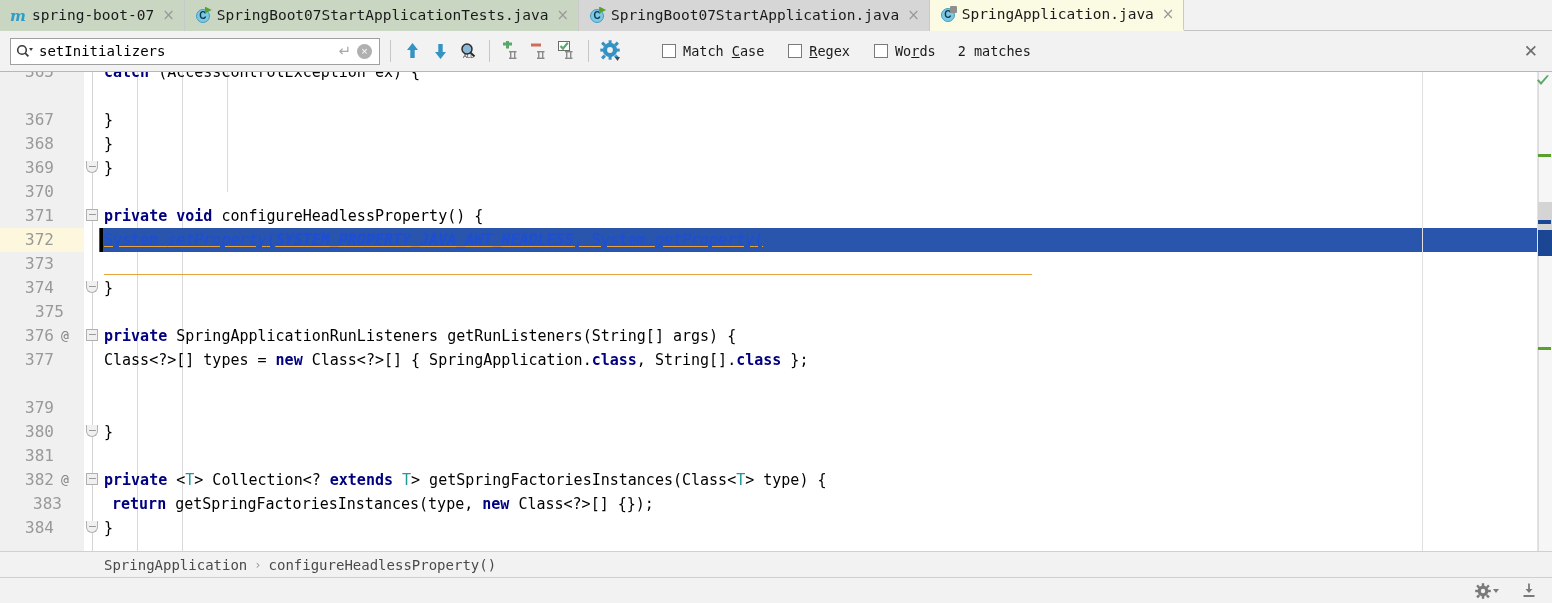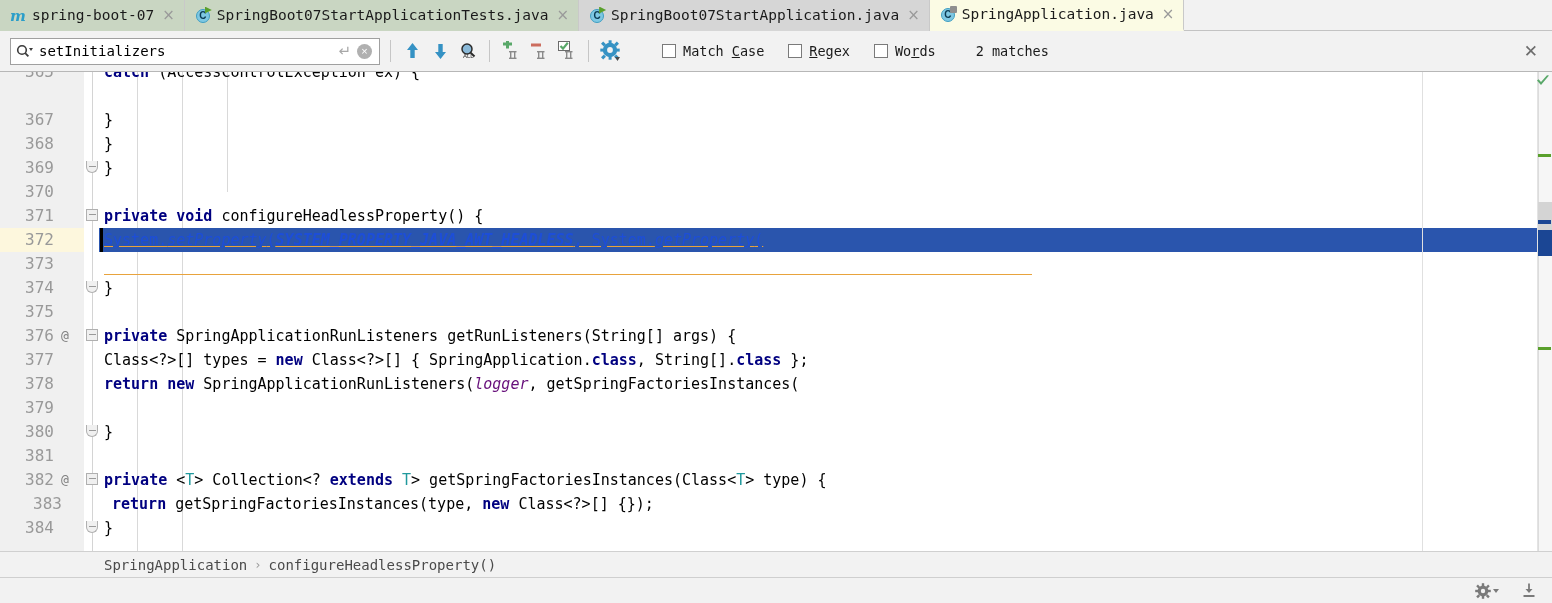--- a/index.html
+++ b/index.html
@@ -125,21 +125,21 @@
     font-size: 13.5px; font-family: "DejaVu Sans Mono", monospace;
     color: #1a1a1a; white-space: nowrap;
   }
   .chk-box {
     width: 14px; height: 14px; background: #fff;
     border: 1px solid #7a7a7a; flex: none;
   }
   .u { text-decoration: underline; }
   .matches {
     font-size: 13.5px; font-family: "DejaVu Sans Mono", monospace;
-    color: #1a1a1a; margin-left: 22px; white-space: nowrap;
+    color: #1a1a1a; margin-left: 4px; white-space: nowrap;
   }
   .close-x {
     position: absolute; right: 14px; top: 12px;
     color: #6d6d6d; font-size: 17px; line-height: 1;
     font-family: "DejaVu Sans", sans-serif;
   }
 
   
   .editor {
     position: absolute; top: 72px; left: 0;
@@ -502,40 +502,36 @@
           <div class="underline-gold" style="right: 520px;"></div>
         </div>
         <div class="row" style="position: absolute; left: 0px; right: 0px; top: 204px; height: 24px;">
           <span class="lnum">374</span>
           <span class="fold end">
             <span class="sq"></span>
             <span class="mn"></span>
           </span>
           <span class="code"><span>  }</span></span>
         </div>
-        <div class="row" style="position: absolute; left: 0px; right: 0px; top: 228px; height: 24px;">
+        <div class="row" style="position: absolute; left: 10px; right: 0px; top: 228px; height: 24px;">
           <span class="lnum">375</span>
           <span class="code"><span></span></span>
         </div>
         <div class="row" style="position: absolute; left: 0px; right: 0px; top: 252px; height: 24px;">
           <span class="lnum">376</span>
           <span class="ann">@</span>
           <span class="fold mid">
             <span class="sq"></span>
             <span class="mn"></span>
           </span>
           <span class="code"><span>  </span><span class="kw">private</span><span> SpringApplicationRunListeners getRunListeners(String[] args) {</span></span>
         </div>
         <div class="row" style="position: absolute; left: 0px; right: 0px; top: 276px; height: 24px;">
           <span class="lnum">377</span>
           <span class="code"><span>    Class&lt;?&gt;[] types = </span><span class="kw">new</span><span> Class&lt;?&gt;[] { SpringApplication.</span><span class="kw">class</span><span>, String[].</span><span class="kw">class</span><span> };</span></span>
-        </div>
-        <div class="row" style="position: absolute; left: 0px; right: 0px; top: 300px; height: 24px;">
-          <span class="lnum">378</span>
-          <span class="code"><span>    </span><span class="kw">return</span><span> </span><span class="kw">new</span><span> SpringApplicationRunListeners(</span><span class="fld">logger</span><span>, getSpringFactoriesInstances(</span></span>
         </div>
         <div class="row" style="position: absolute; left: 0px; right: 0px; top: 324px; height: 24px;">
           <span class="lnum">379</span>
         </div>
         <div class="row" style="position: absolute; left: 0px; right: 0px; top: 348px; height: 24px;">
           <span class="lnum">380</span>
           <span class="fold end">
             <span class="sq"></span>
             <span class="mn"></span>
           </span>

